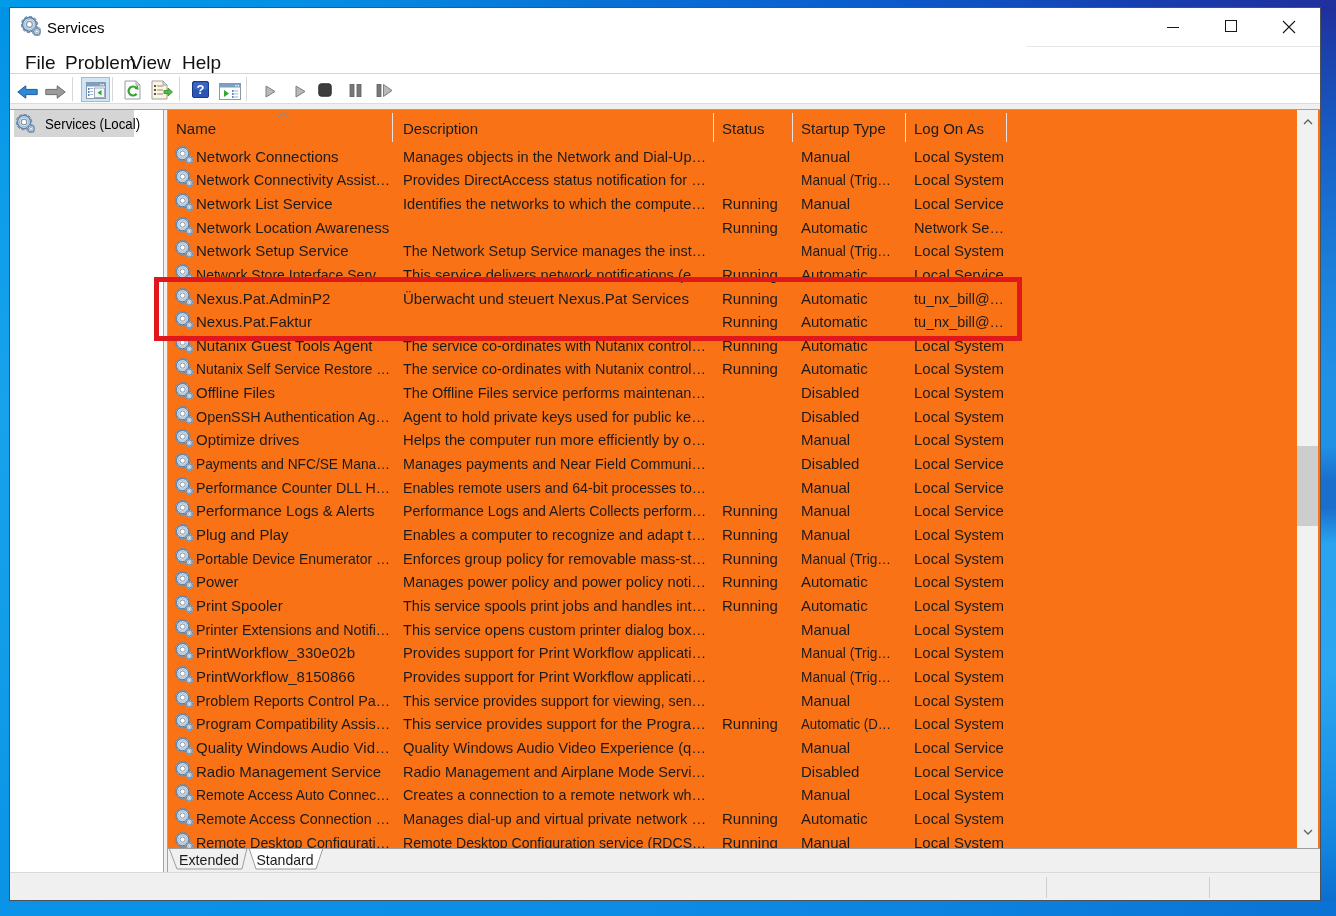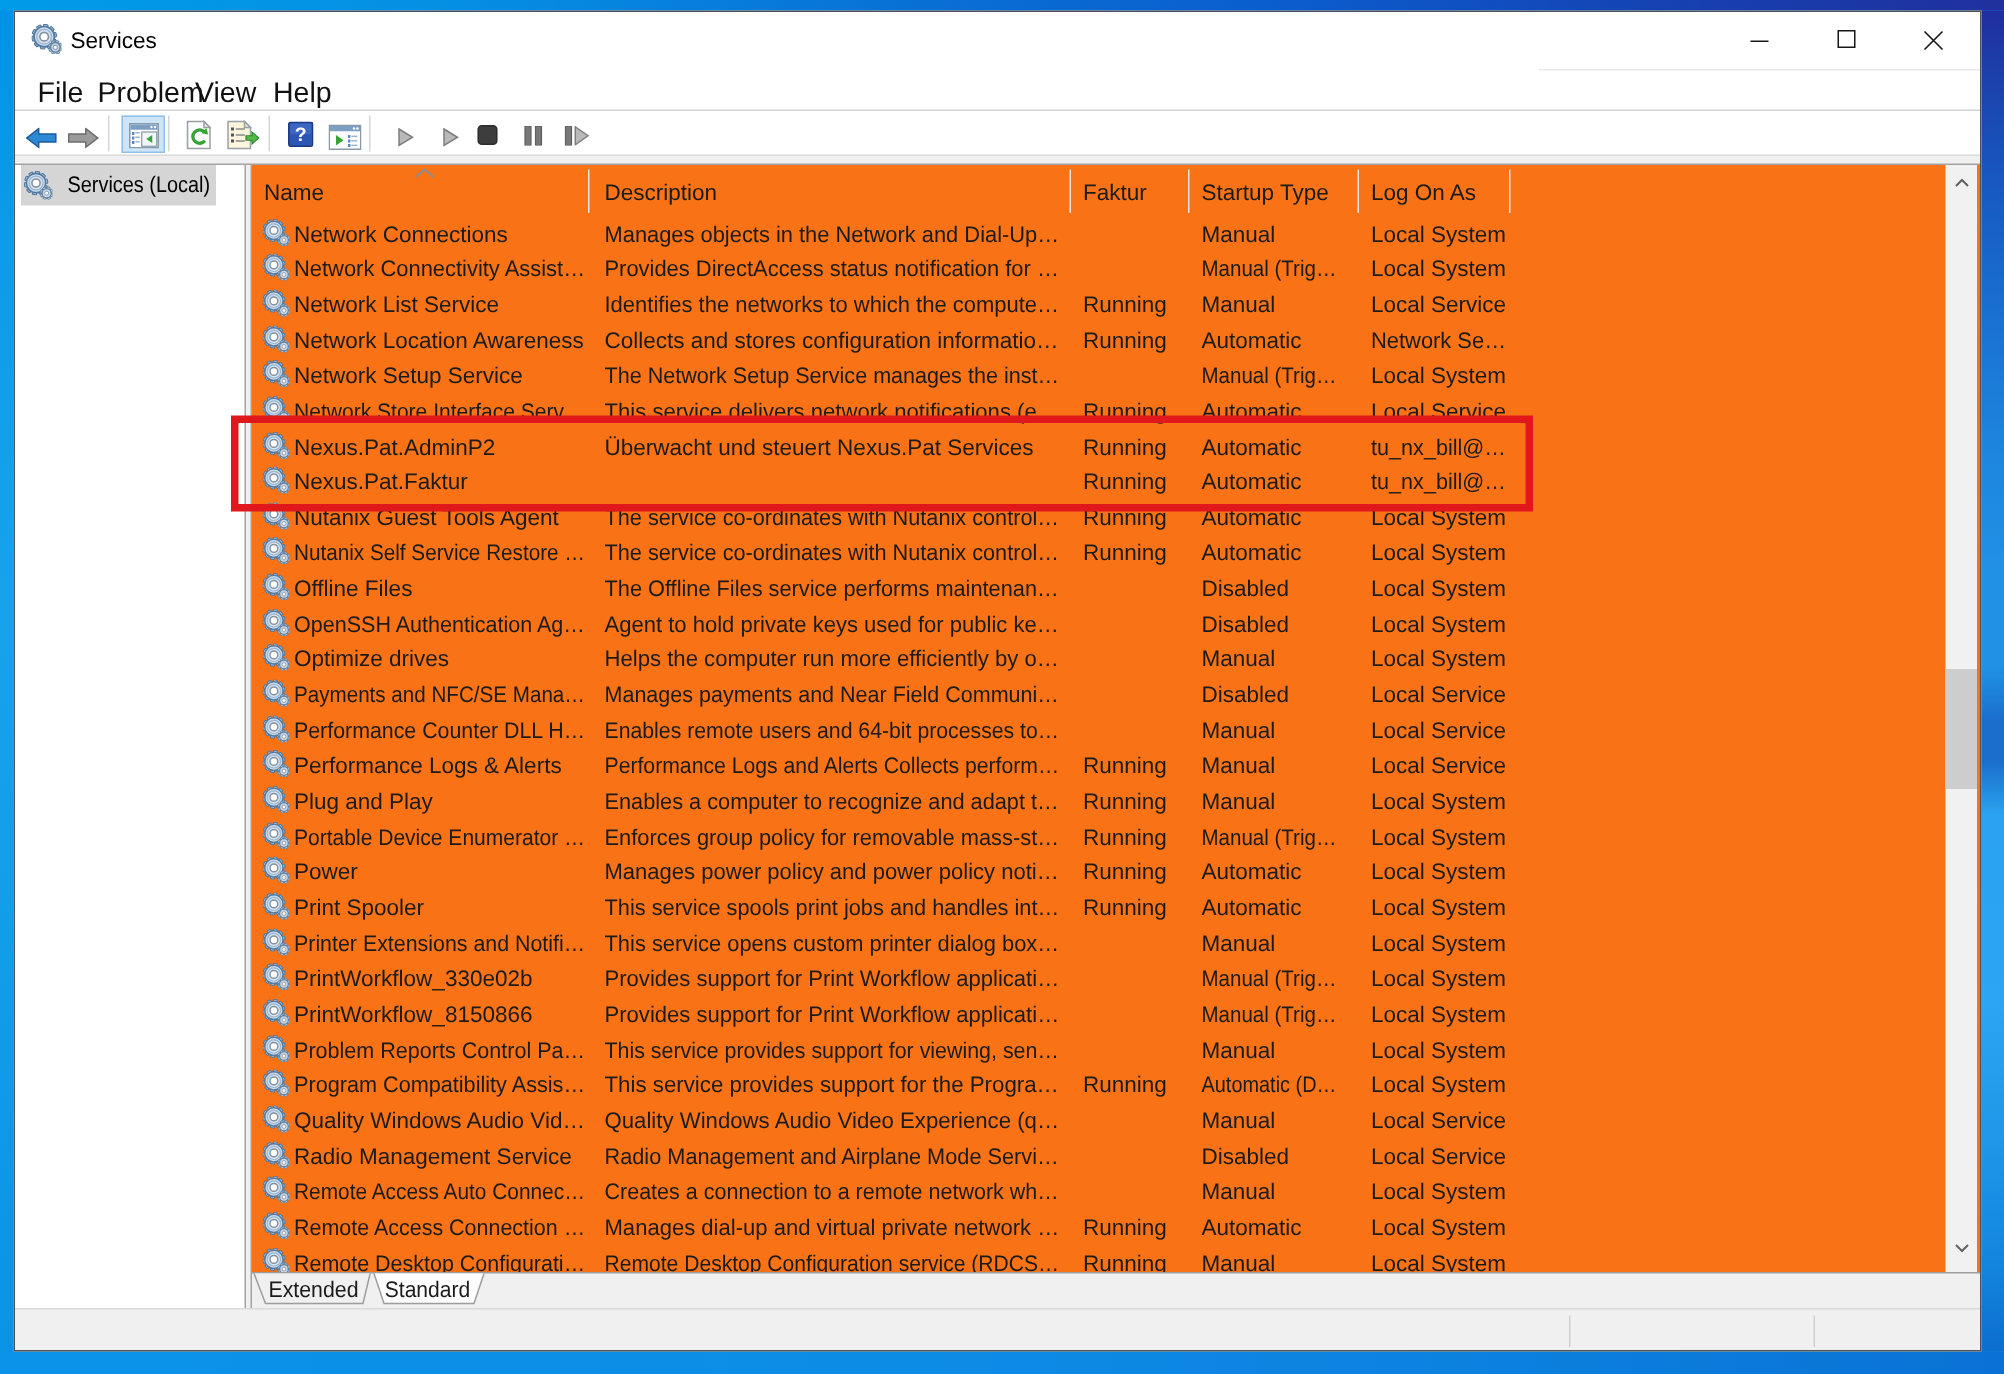--- a/index.html
+++ b/index.html
@@ -23,21 +23,21 @@
 #btn-max { left:1198px; }
 #btn-close { left:1256px; }
 #line-tr { position:absolute; left:1016px; top:38px; width:294px; height:1px; background:#e8e8e8; z-index:6; }
 #menubar { position:absolute; left:0; top:38px; width:1310px; height:28px; background:#fff; border-bottom:1px solid #d4d4d4; }
 .mi { position:absolute; top:6px; font-size:19px; color:#111; }
 #toolbar { position:absolute; left:0; top:66px; width:1310px; height:30px; background:#fff; }
 .tsep { position:absolute; top:3px; width:1px; height:24px; background:#d6d6d6; }
 #tglbtn { position:absolute; left:71px; top:3px; width:29px; height:25px; background:#cde5f7; border:1px solid #90c0e8; }
 #band { position:absolute; left:0; top:95px; width:1310px; height:7px; background:#f0f0f0; border-top:1px solid #dcdcdc; border-bottom:1px solid #a3a3a3; }
 #tree { position:absolute; left:0; top:102px; width:154px; height:762px; background:#fff; border-right:1px solid #a3a3a3; }
-#treesel { position:absolute; left:4px; top:0px; width:130px; height:27px; background:#d5d5d5; }
+#treesel { position:absolute; left:4px; top:0px; width:120px; height:27px; background:#d5d5d5; }
 #treesel svg { position:absolute; left:2px; top:4px; }
 #treesel span { position:absolute; left:31px; top:5px; color:#000; white-space:nowrap; transform:scaleX(0.884); transform-origin:0 50%; }
 #split { position:absolute; left:154px; top:102px; width:4px; height:762px; background:#f0f0f0; border-right:1px solid #a3a3a3; }
 #list { position:absolute; left:158px; top:102px; width:1152px; height:739px; background:#f97316; }
 .hsep { position:absolute; top:3px; width:1px; height:29px; background:#e4e4e4; }
 .htxt { position:absolute; top:10px; color:#1b1b1b; }
 .row { position:absolute; left:0px; width:1160px; height:24px; }
 .gear { position:absolute; left:165px; top:1px; }
 .c { position:absolute; top:3px; white-space:nowrap; transform-origin:0 50%; }
 .cn { left:186px; width:196px; }
@@ -206,21 +206,21 @@
   <div id="split"></div>
 
   <div id="list">
     <div class="hsep" style="left:224px"></div>
     <div class="hsep" style="left:545px"></div>
     <div class="hsep" style="left:624px"></div>
     <div class="hsep" style="left:737px"></div>
     <div class="hsep" style="left:838px"></div>
     <span class="htxt" style="left:8px">Name</span>
     <span class="htxt" style="left:235px">Description</span>
-    <span class="htxt" style="left:554px">Faktur</span>
+    <span class="htxt" style="left:554px">Status</span>
     <span class="htxt" style="left:633px">Startup Type</span>
     <span class="htxt" style="left:746px">Log On As</span>
     <svg class="abs" style="left:108px;top:2px" width="14" height="7" viewBox="0 0 14 7">
         <path d="M1 6 L7 1 L13 6" fill="none" stroke="#878d94" stroke-width="1.3"></path>
       </svg>
     <div id="sbar">
       <div id="sthumb"></div>
       <svg class="abs" style="left:6px;top:9px" width="10" height="6" viewBox="0 0 10 6">
           <path d="M1 5 L5 1 L9 5" fill="none" stroke="#606060" stroke-width="1.3"></path>
         </svg>
@@ -259,21 +259,20 @@
         <span class="c cd" style="transform:scaleX(0.977)">Identifies the networks to which the compute…</span>
         <span class="c cs">Running</span>
         <span class="c cu">Manual</span>
         <span class="c cl" style="transform:scaleX(0.999)">Local Service</span>
       </div>
     <div class="row" style="top:105.5px">
         <svg class="gear" width="18" height="18" viewBox="0 0 18 18">
           <use href="#gearicon"></use>
         </svg>
         <span class="c cn">Network Location Awareness</span>
-        <span class="c cd">Collects and stores configuration informatio…</span>
         <span class="c cs">Running</span>
         <span class="c cu">Automatic</span>
         <span class="c cl" style="transform:scaleX(0.973)">Network Se…</span>
       </div>
     <div class="row" style="top:129.1px">
         <svg class="gear" width="18" height="18" viewBox="0 0 18 18">
           <use href="#gearicon"></use>
         </svg>
         <span class="c cn">Network Setup Service</span>
         <span class="c cd" style="transform:scaleX(0.959)">The Network Setup Service manages the inst…</span>

